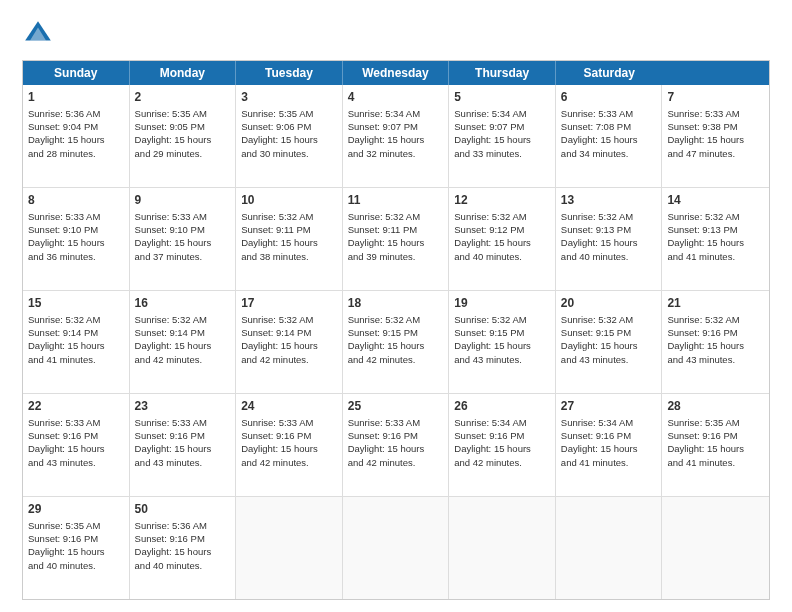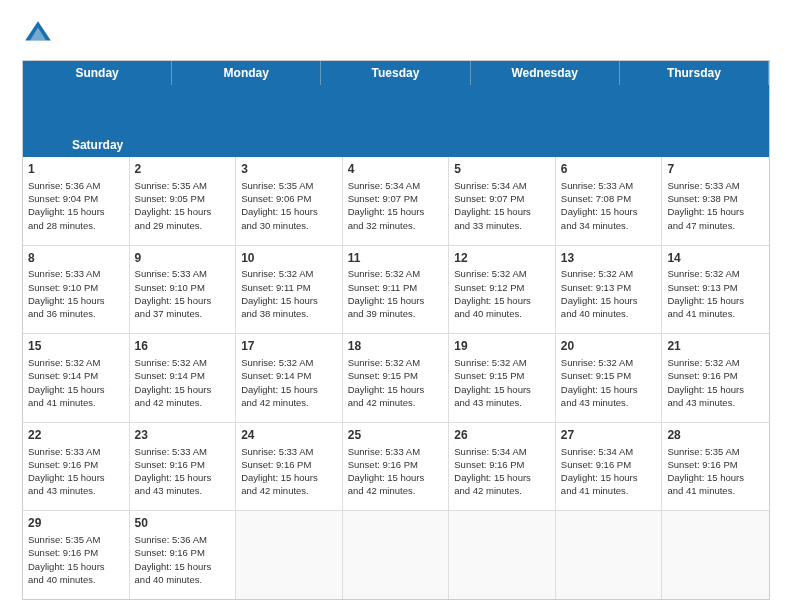--- a/index.html
+++ b/index.html
@@ -60,32 +60,32 @@
       color: #555;
     }
     .calendar {
       flex: 1;
       display: flex;
       flex-direction: column;
       border: 1px solid #ccc;
     }
     .cal-header {
       display: grid;
-      grid-template-columns: repeat(5, 1fr);
+      grid-template-columns: repeat(7, 1fr);
       background: #1a6faf;
     }
     .cal-header-cell {
       color: #fff;
       font-size: 12px;
       font-weight: bold;
       text-align: center;
       padding: 5px 2px;
       border-right: 1px solid rgba(255,255,255,0.3);
     }
-    .cal-header-cell:last-child { border-right: none; margin-top: 48px; }
+    .cal-header-cell:last-child { border-right: none; }
     .cal-body {
       flex: 1;
       display: flex;
       flex-direction: column;
     }
     .cal-row {
       display: grid;
       grid-template-columns: repeat(7, 1fr);
       flex: 1;
       border-top: 1px solid #ddd;

